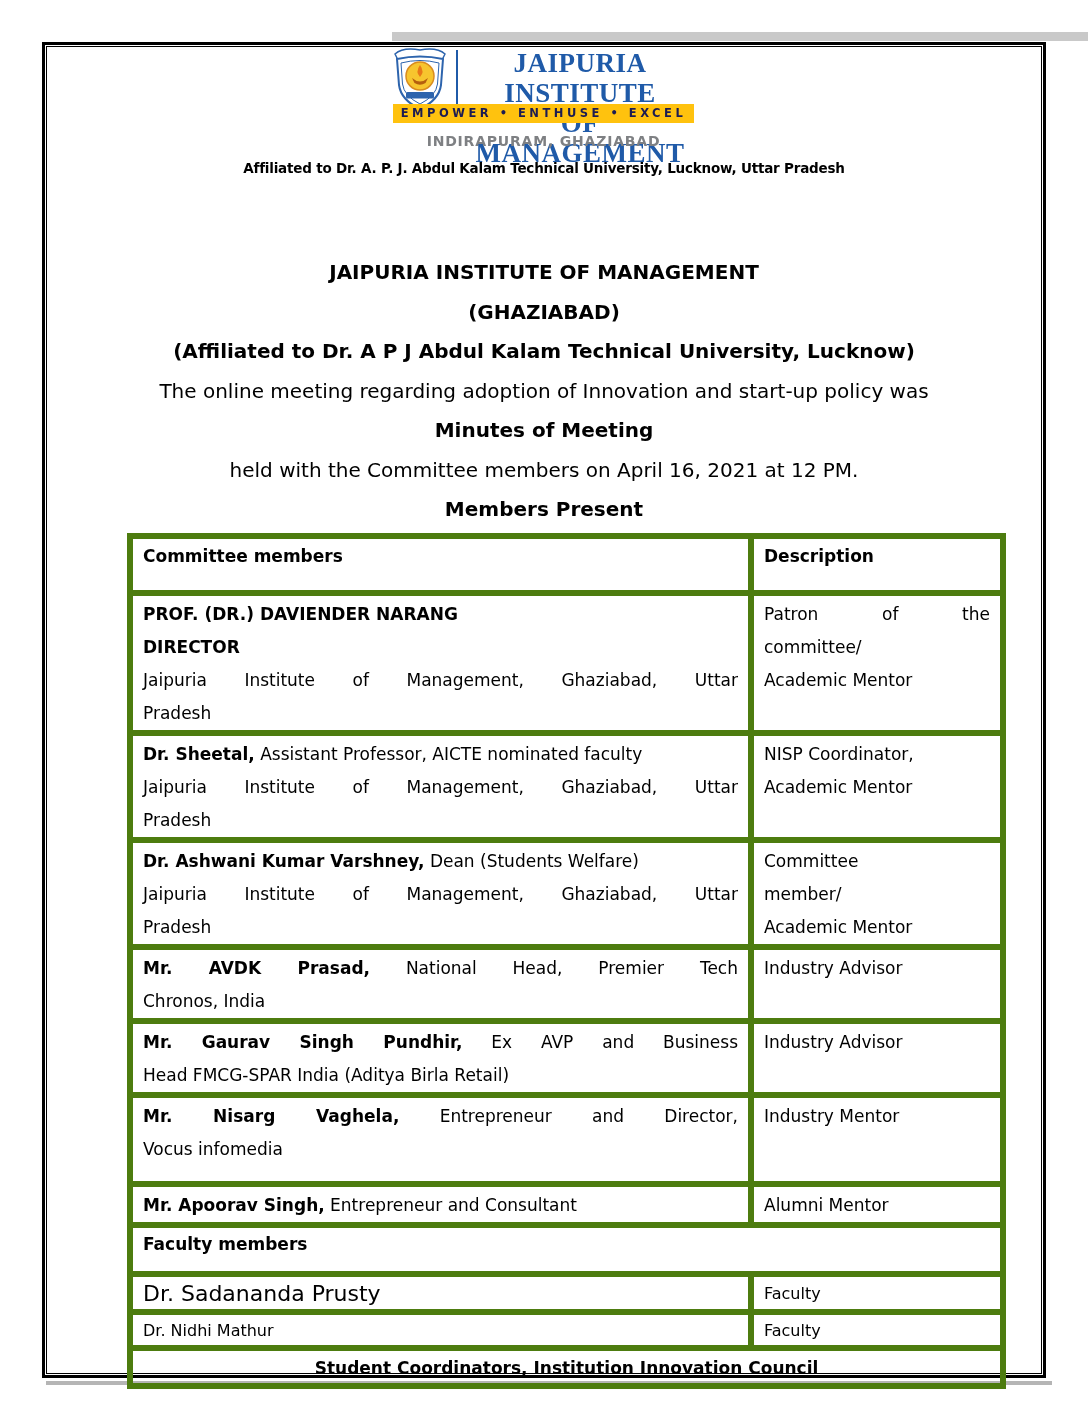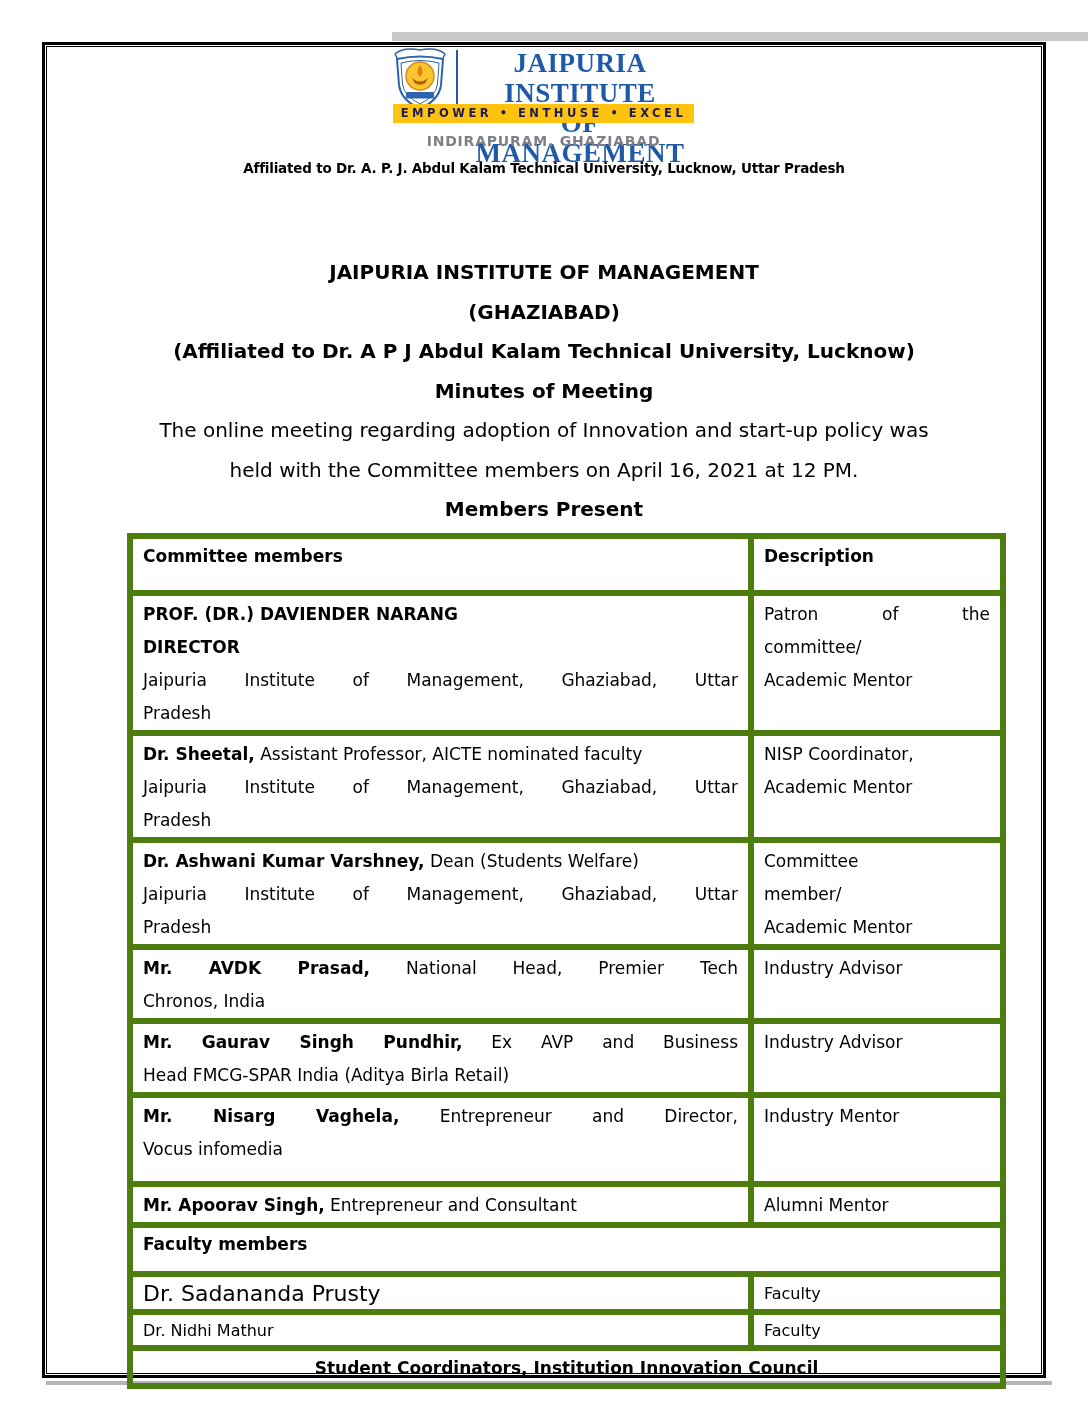--- a/index.html
+++ b/index.html
@@ -74,22 +74,22 @@
     <div>OF MANAGEMENT</div>
   </div>
   <div class="banner">EMPOWER • ENTHUSE • EXCEL</div>
   <div class="location">INDIRAPURAM, GHAZIABAD</div>
   <div class="affiliation">Affiliated to Dr. A. P. J. Abdul Kalam Technical University, Lucknow, Uttar Pradesh</div>
 
   <div class="title-block">
     <p class="tl b">JAIPURIA INSTITUTE OF MANAGEMENT</p>
     <p class="tl b">(GHAZIABAD)</p>
     <p class="tl b">(Affiliated to Dr. A P J Abdul Kalam Technical University, Lucknow)</p>
+    <p class="tl">The online meeting regarding adoption of Innovation and start-up policy was</p>
     <p class="tl b">Minutes of Meeting</p>
-    <p class="tl">The online meeting regarding adoption of Innovation and start-up policy was</p>
     <p class="tl">held with the Committee members on April 16, 2021 at 12 PM.</p>
     <p class="tl b">Members Present</p>
   </div>
 
   <table class="members">
     <tbody>
         <tr class="hdr" style="height:57px">
       <td class="c1">Committee members</td>
       <td class="c2">Description</td>
     </tr>

